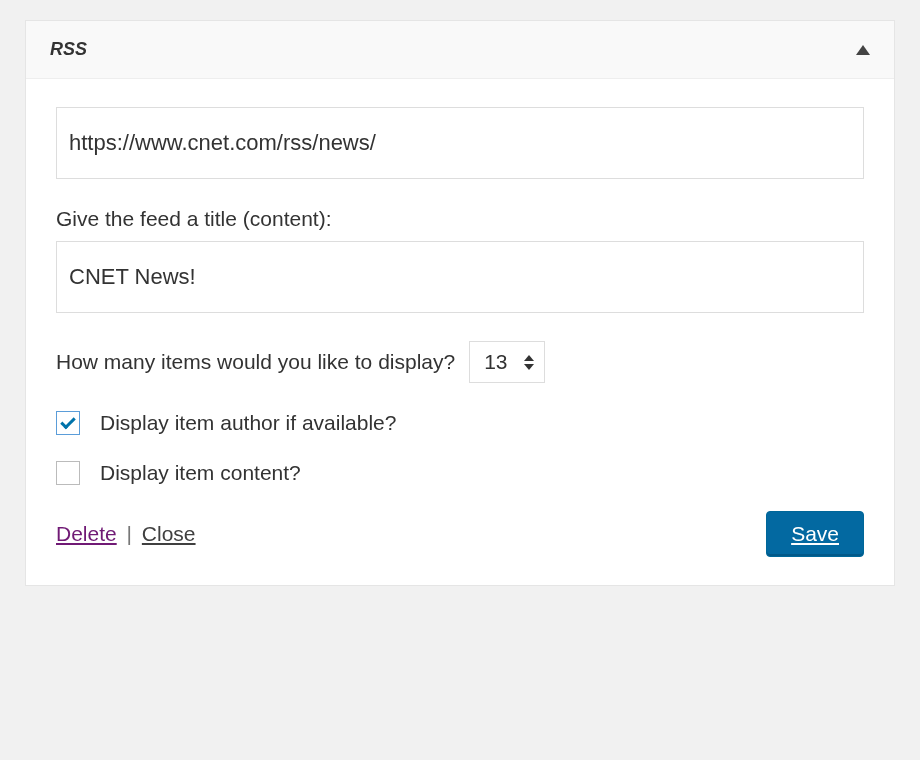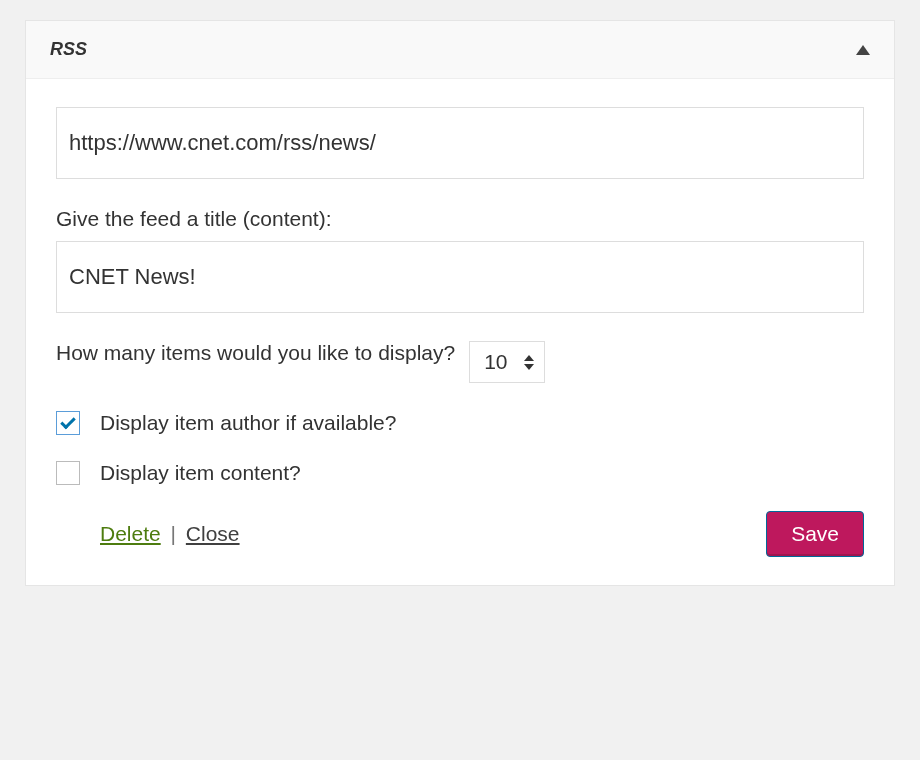--- a/index.html
+++ b/index.html
@@ -58,20 +58,21 @@
       width: 100%;
       padding: 22px 12px;
       font-size: 22px;
       color: #333;
       border: 1px solid #dddddd;
       background: #ffffff;
       font-family: inherit;
     }
     .inline-row {
       display: flex;
+      align-items: center;
       gap: 14px;
       margin-bottom: 28px;
     }
     .inline-label {
       font-size: 21px;
       color: #333;
     }
     .select-wrapper {
       position: relative;
       display: inline-flex;
@@ -140,43 +141,43 @@
     .footer-row {
       display: flex;
       justify-content: space-between;
       align-items: center;
       margin-top: 20px;
     }
     .footer-links {
       font-size: 21px;
     }
     .delete-link {
-      color: #4d7c0f;
+      color: #701a75;
       text-decoration: underline;
       cursor: pointer;
-      margin-left: 44px;
     }
     .separator {
       color: #777;
       margin: 0 4px;
     }
     .close-link {
       color: #404040;
       text-decoration: underline;
       cursor: pointer;
     }
     .save-button {
-      background: #be185d;
+      background: #0369a1;
       border: 1px solid #006799;
       color: #ffffff;
       font-size: 21px;
       padding: 10px 24px;
       border-radius: 4px;
       cursor: pointer;
       box-shadow: inset 0 -2px 0 rgba(0,0,0,0.15);
+      text-decoration: underline;
     }
   </style>
 </head>
 <body>
 
 <div class="widget-panel">
   <div class="widget-header">
     <h3>RSS</h3>
     <span class="collapse-icon"></span>
   </div>
@@ -188,21 +189,21 @@
     </div>
 
     <div class="form-row">
       <label class="form-label">Give the feed a title (content):</label>
       <input type="text" class="form-input" value="CNET News!" style="">
     </div>
 
     <div class="inline-row">
       <span class="inline-label">How many items would you like to display?</span>
       <div class="select-wrapper">
-        <span>10</span>
+        <span>13</span>
         <span class="select-arrows">
           <span class="arrow-up"></span>
           <span class="arrow-down"></span>
         </span>
       </div>
     </div>
 
     <div class="checkbox-row">
       <span class="checkbox checked">
         <span class="checkmark"></span>

